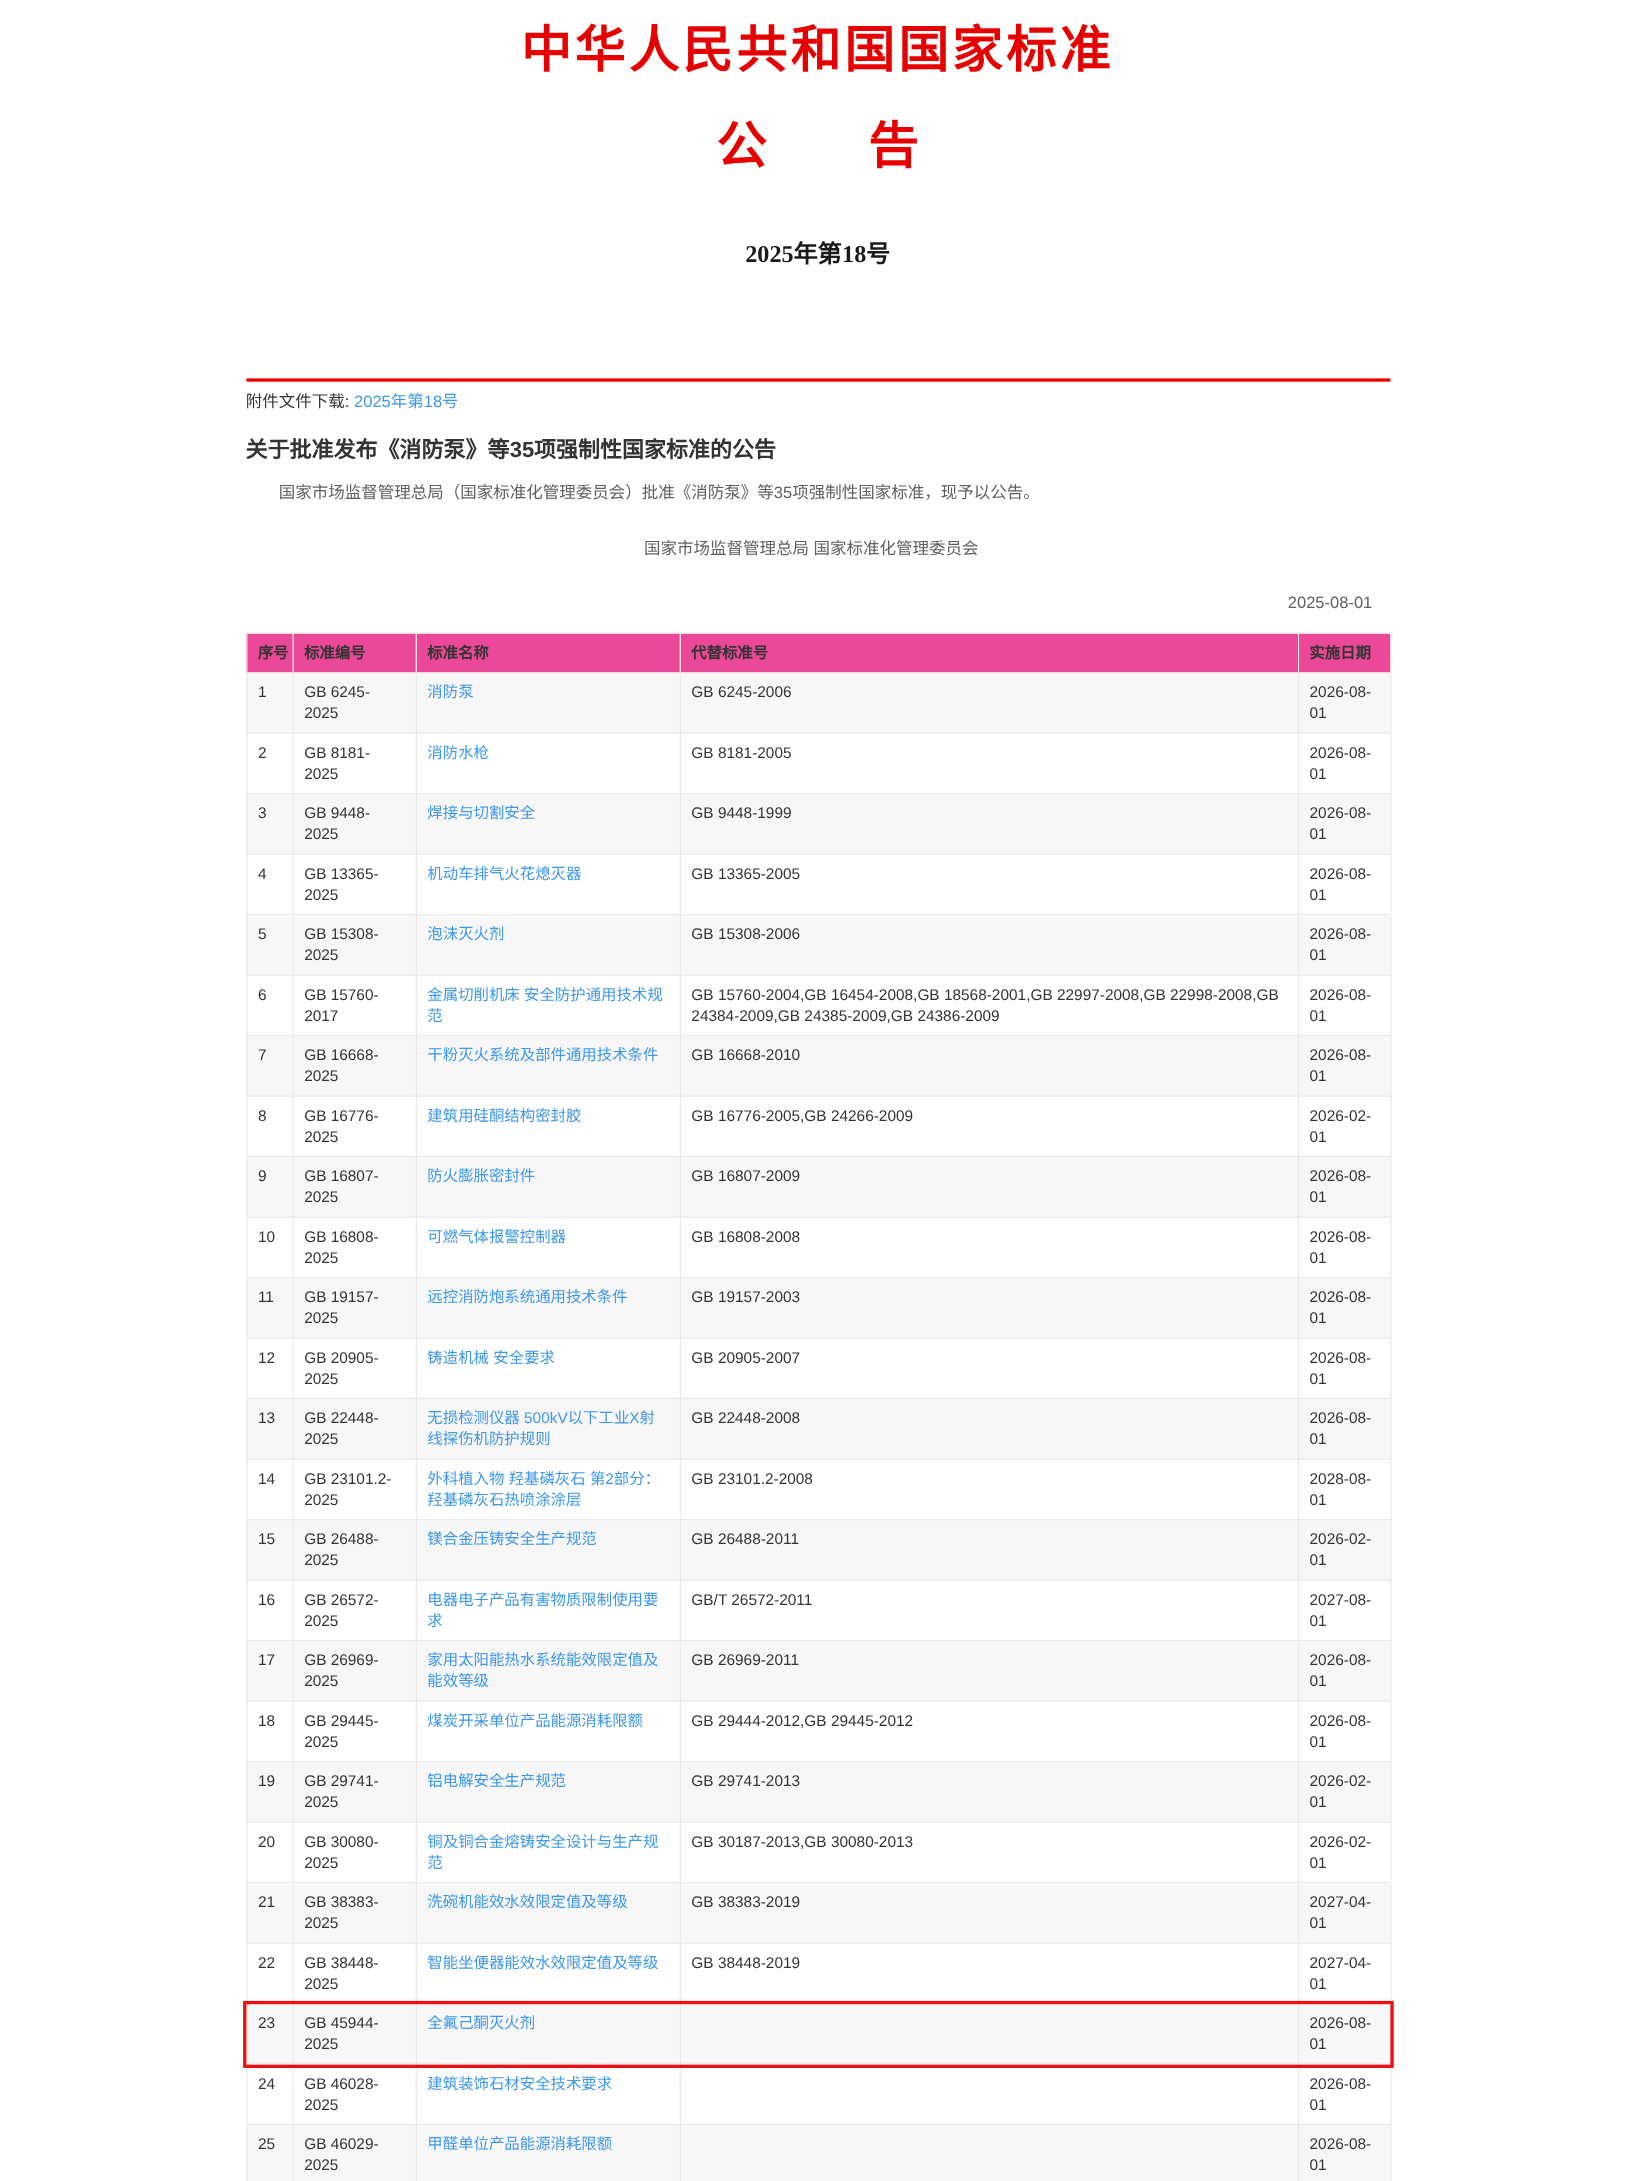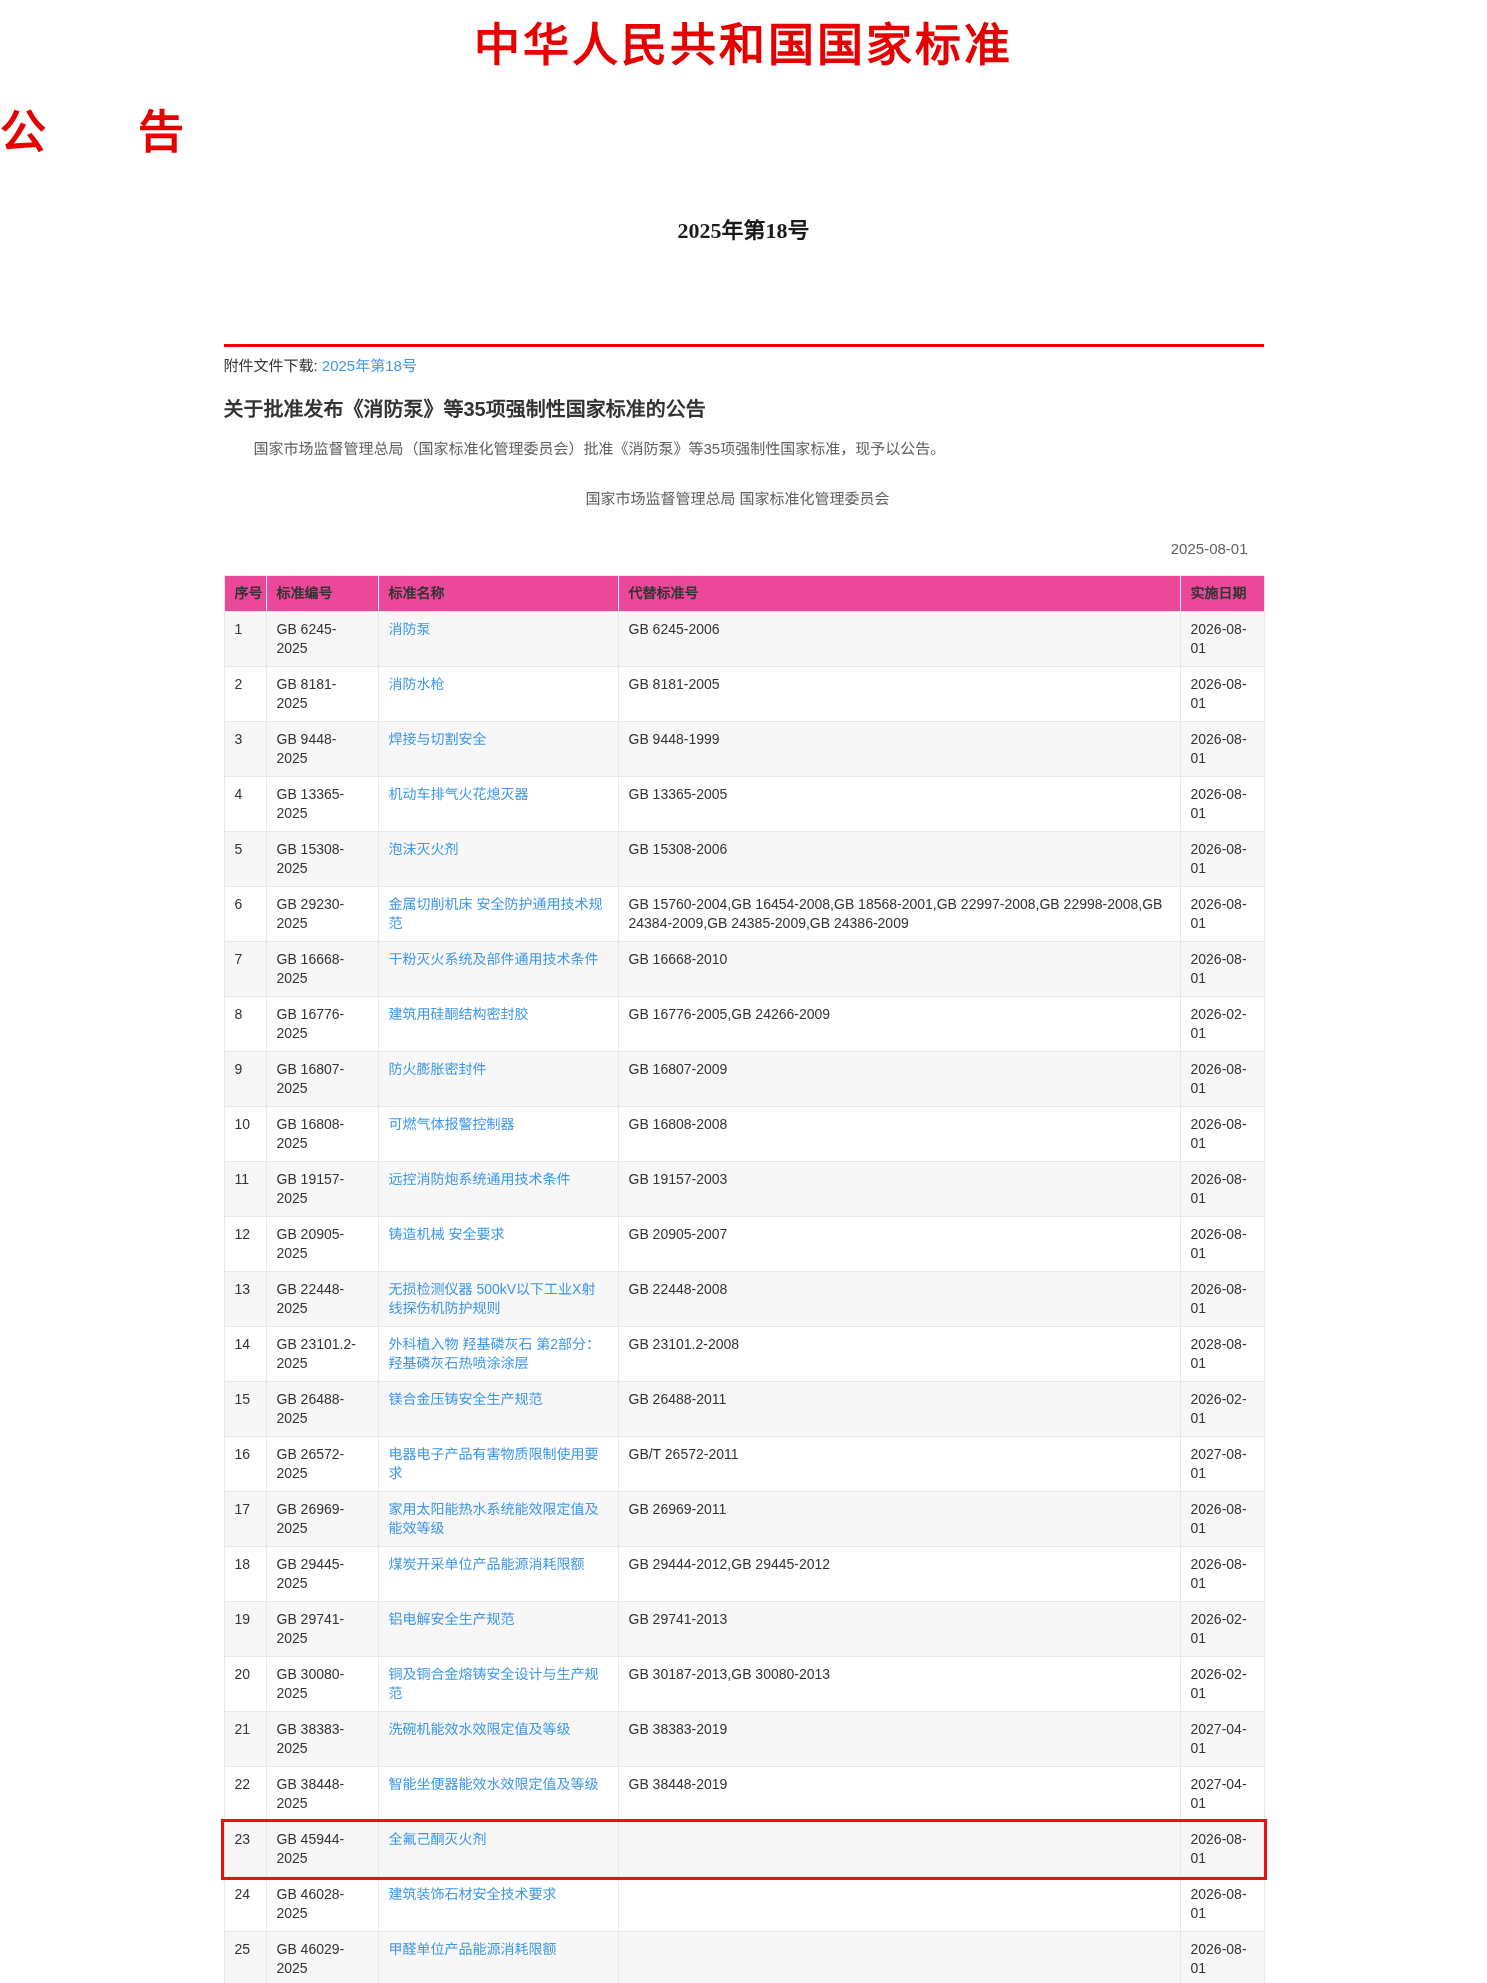--- a/index.html
+++ b/index.html
@@ -22,21 +22,21 @@
     margin: 0;
     text-align: center;
     color: #e60000;
     font-size: 46px;
     font-weight: bold;
     letter-spacing: 3px;
     line-height: 1.2;
   }
   .doc-subtitle {
     margin: 32px 0 16px 0;
-    text-align: left;
+    text-align: center;
     color: #e60000;
     font-size: 46px;
     font-weight: bold;
     line-height: 1.2;
   }
   .issue-number {
     margin-top: 52px;
     text-align: center;
     color: #1a1a1a;
     font-size: 22px;
@@ -199,21 +199,21 @@
           </tr>
           <tr>
             <td>5</td>
             <td>GB 15308-2025</td>
             <td><a class="std-link">泡沫灭火剂</a></td>
             <td>GB 15308-2006</td>
             <td>2026-08-01</td>
           </tr>
           <tr>
             <td>6</td>
-            <td>GB 29230-2025</td>
+            <td>GB 15760-2017</td>
             <td><a class="std-link">金属切削机床 安全防护通用技术规范</a></td>
             <td>GB 15760-2004,GB 16454-2008,GB 18568-2001,GB 22997-2008,GB 22998-2008,GB 24384-2009,GB 24385-2009,GB 24386-2009</td>
             <td>2026-08-01</td>
           </tr>
           <tr>
             <td>7</td>
             <td>GB 16668-2025</td>
             <td><a class="std-link">干粉灭火系统及部件通用技术条件</a></td>
             <td>GB 16668-2010</td>
             <td>2026-08-01</td>

